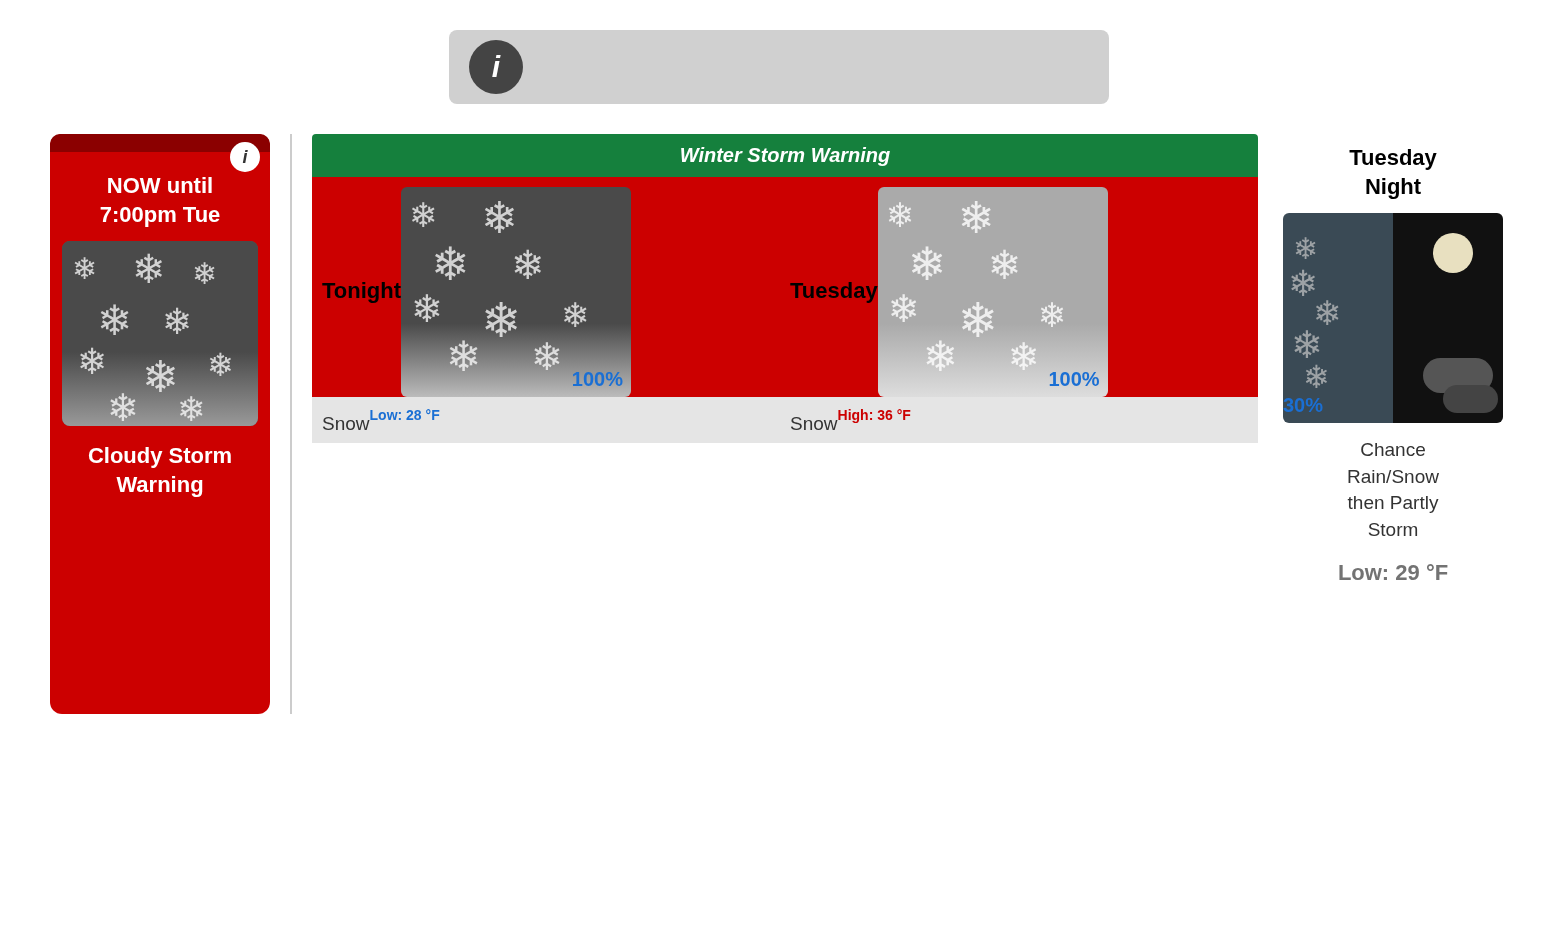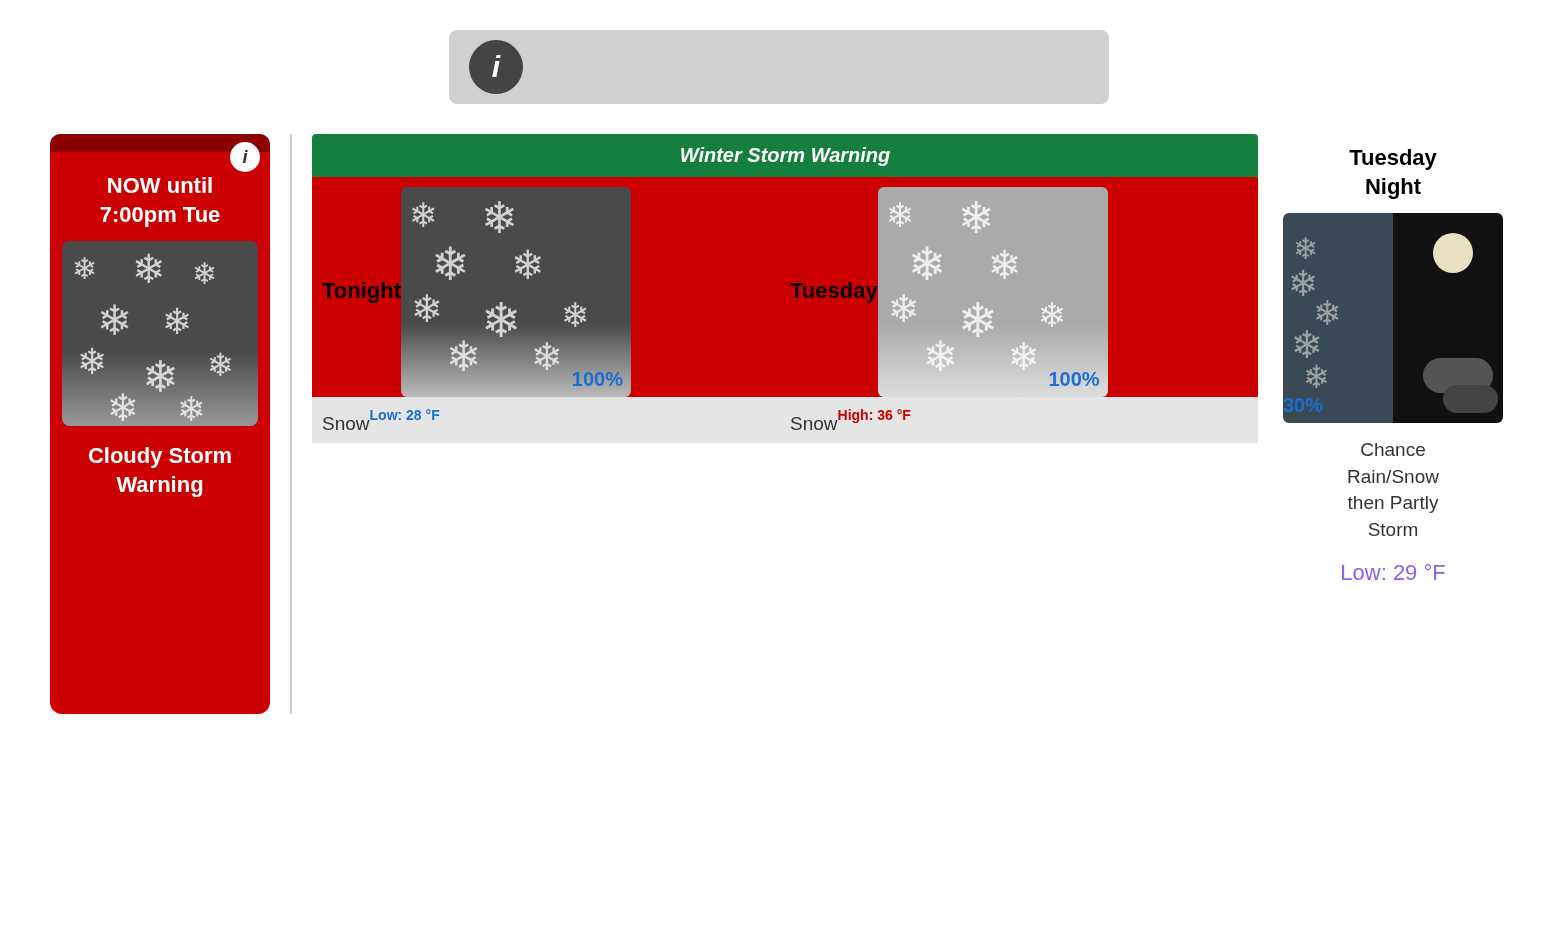--- a/index.html
+++ b/index.html
@@ -256,23 +256,23 @@
       border-radius: 20px;
     }
     .forecast-extra-desc {
       font-size: 19px;
       color: #333;
       text-align: center;
       padding: 14px 0 6px 0;
       line-height: 1.4;
     }
     .forecast-extra-temp {
-      font-weight: normal;
-      font-size: 22px;
-      color: #8b5cf6;
+      font-weight: bold;
+      font-size: 22px;
+      color: #737373;
       padding: 10px 0 20px 0;
     }
 
     
     .sf { position: absolute; color: rgba(255,255,255,0.75); font-size: 30px; }
   </style>
 </head>
 <body>
 
 <div class="hazard-banner">

